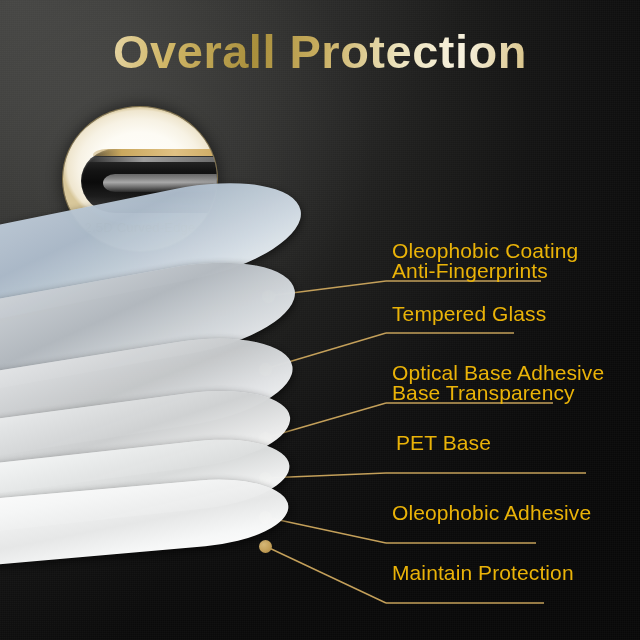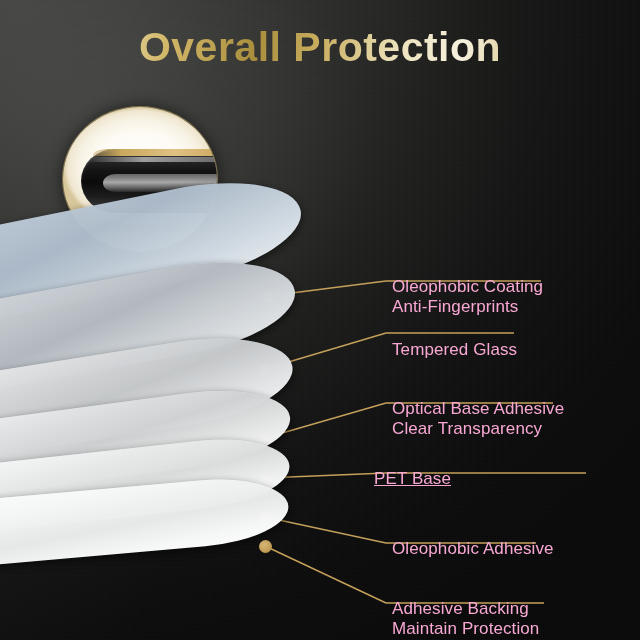--- a/index.html
+++ b/index.html
@@ -46,21 +46,21 @@
       repeating-linear-gradient(90deg, rgba(255,255,255,.5) 0 1px, rgba(0,0,0,0) 1px 2px);
   }
 
   
   .title {
     position: absolute;
     left: 0;
     right: 0;
     top: 24px;
     text-align: center;
-    font-size: 41px;
+    font-size: 47px;
     font-weight: bold;
     letter-spacing: 0.5px;
     background: linear-gradient(100deg,
       #e9ddb0 0%,
       #f4ead0 12%,
       #cdb265 30%,
       #a98f3c 44%,
       #d9c versus 45%,
       #e8dcb3 58%,
       #f6efd8 70%,
@@ -190,26 +190,25 @@
     height: 13px;
     margin-left: -6.5px;
     margin-top: -6.5px;
     border-radius: 50%;
     background: radial-gradient(circle at 36% 32%, #d7b877 0%, #c4a05a 55%, #a8853f 100%);
   }
 
   
   .label {
     position: absolute;
-    color: #f9a8d4;
-    font-size: 17px;
+    color: #eab308;
+    font-size: 21px;
     line-height: 20px;
     letter-spacing: .1px;
     white-space: nowrap;
-    margin-top: 36px;
   }
   .label .l2 { display: block; }
 </style>
 </head>
 <body>
 
 <div id="poster">
 
   <div class="bg-base"></div>
   <div class="bg-vignette"></div>
@@ -248,22 +247,22 @@
       <line x1="265" y1="546" x2="386" y2="603" stroke="#c4a05a" stroke-width="1.4"></line>
       <line x1="386" y1="603" x2="544" y2="603" stroke="#c4a05a" stroke-width="1.4"></line>
     </svg>
 
   <div id="dots-and-labels">
       <div class="dot" style="left: 268px; top: 296px;"></div>
       <div class="label" style="left: 392px; top: 241px;"><span class="l1">Oleophobic Coating</span><span class="l2">Anti-Fingerprints</span></div>
       <div class="dot" style="left: 265px; top: 369px;"></div>
       <div class="label" style="left: 392px; top: 304px;"><span class="l1">Tempered Glass</span></div>
       <div class="dot" style="left: 265px; top: 438px;"></div>
-      <div class="label" style="left: 392px; top: 363px;"><span class="l1">Optical Base Adhesive</span><span class="l2">Clear Transparency</span></div>
+      <div class="label" style="left: 392px; top: 363px;"><span class="l1">Optical Base Adhesive</span><span class="l2">Base Transparency</span></div>
       <div class="dot" style="left: 265px; top: 478px;"></div>
-      <div class="label" style="left: 374px; top: 433px; text-decoration: underline;"><span class="l1">PET Base</span></div>
+      <div class="label" style="left: 396px; top: 433px;"><span class="l1">PET Base</span></div>
       <div class="dot" style="left: 265px; top: 517px;"></div>
       <div class="label" style="left: 392px; top: 503px;"><span class="l1">Oleophobic Adhesive</span></div>
       <div class="dot" style="left: 265px; top: 546px;"></div>
-      <div class="label" style="left: 392px; top: 563px;"><span class="l1">Adhesive Backing</span><span class="l2">Maintain Protection</span></div>
+      <div class="label" style="left: 392px; top: 563px;"><span class="l2">Maintain Protection</span></div>
     </div>
 
 </div>
 
 </body></html>

